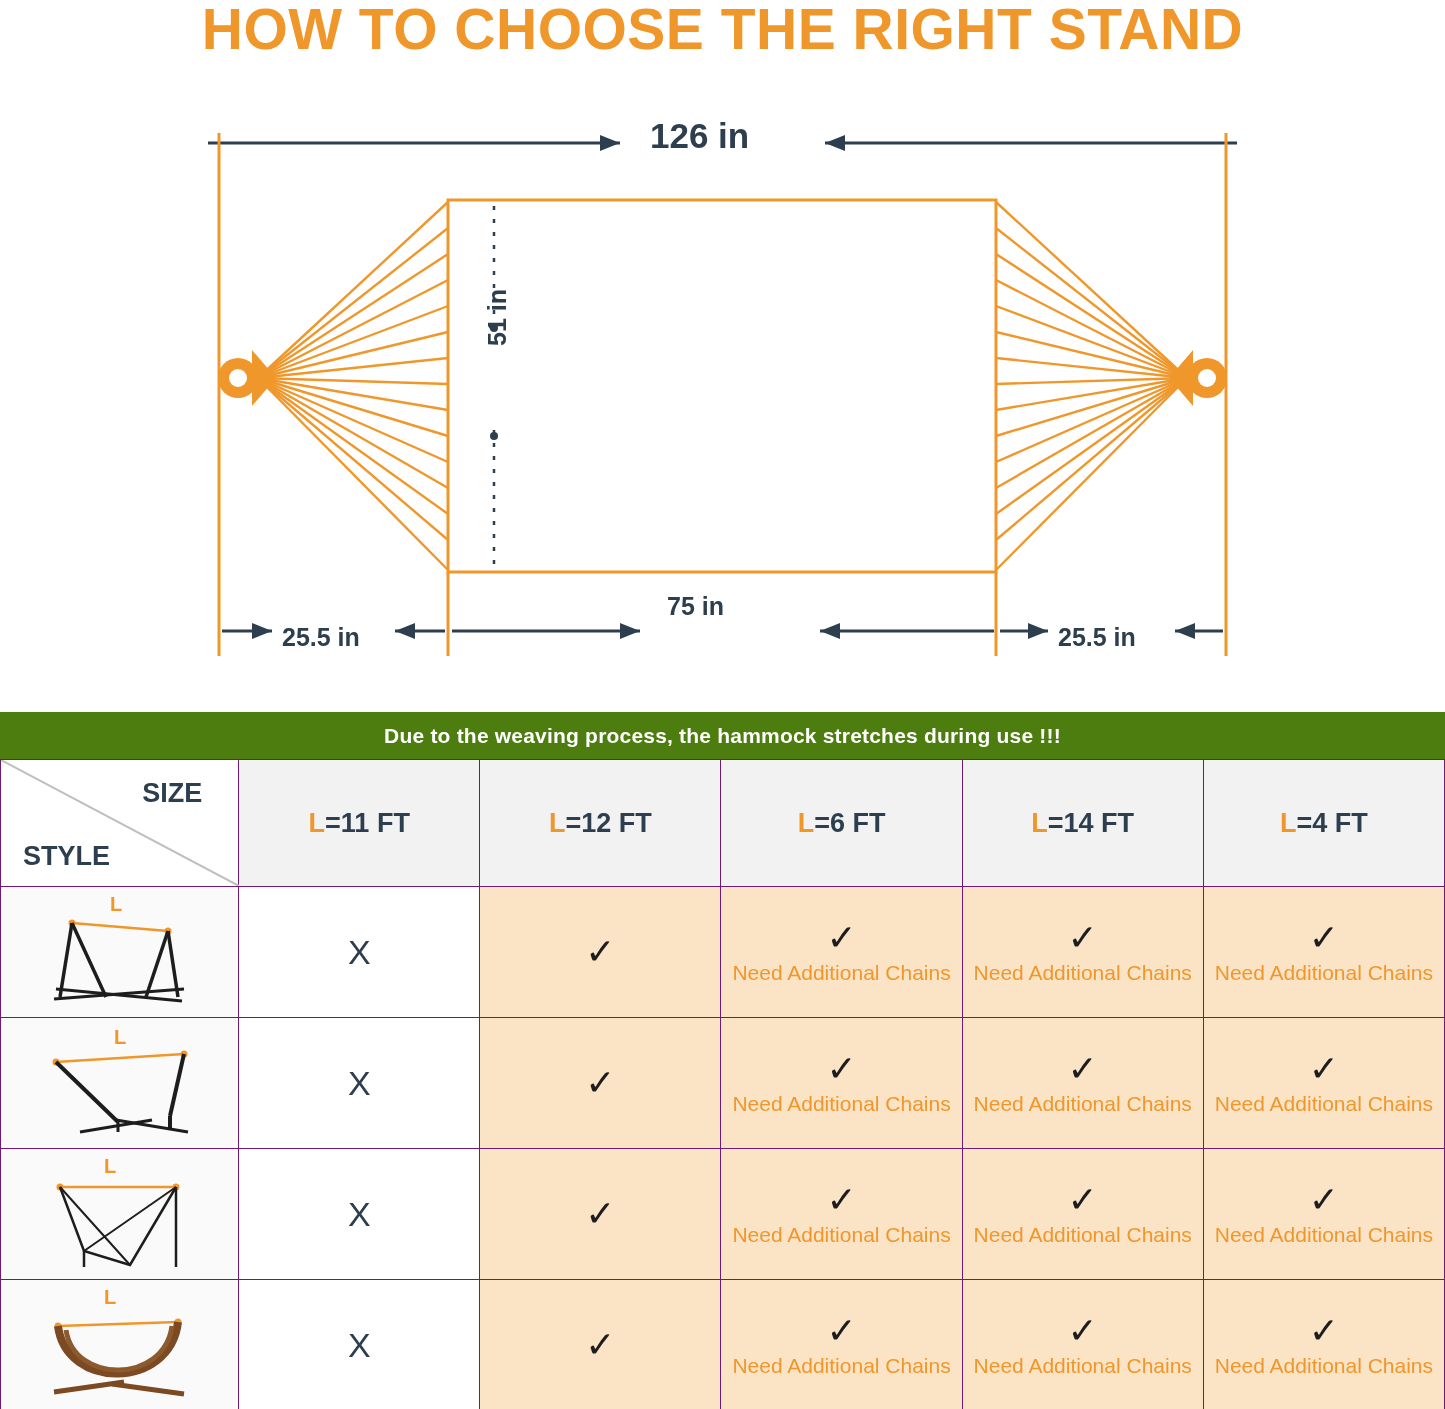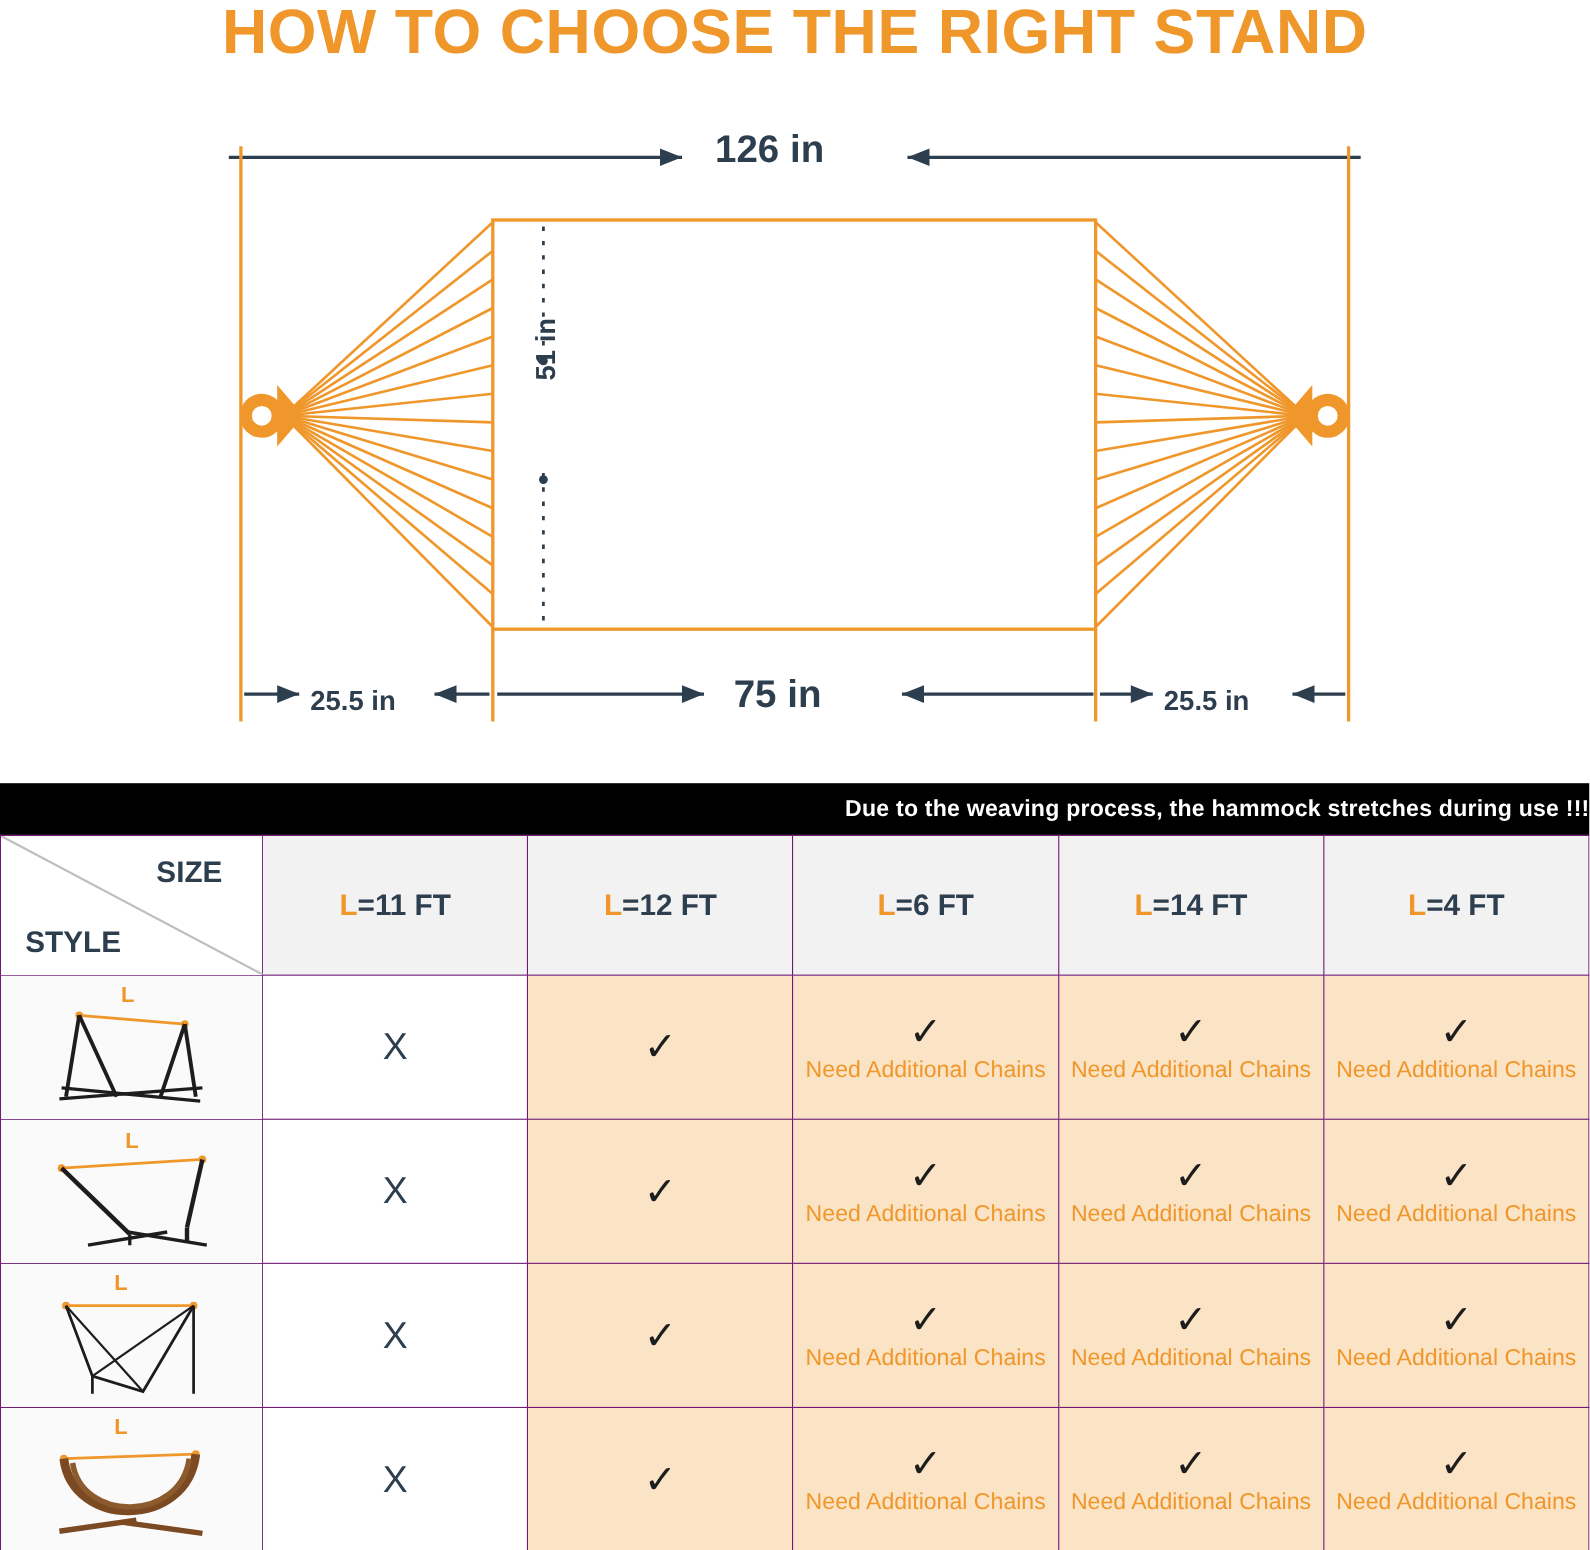--- a/index.html
+++ b/index.html
@@ -50,22 +50,22 @@
     font-weight: bold;
     color: #2d3e4e;
   }
   .dim-126 {
     left: 650px;
     top: 38px;
     font-size: 35px;
   }
   .dim-75 {
     left: 667px;
-    top: 534px;
-    font-size: 35px;
+    top: 514px;
+    font-size: 25px;
   }
   .dim-255-left {
     left: 282px;
     top: 545px;
     font-size: 25px;
   }
   .dim-255-right {
     left: 1058px;
     top: 545px;
     font-size: 25px;
@@ -80,25 +80,25 @@
   }
 
   
   .table-wrap {
     position: absolute;
     top: 712px;
     left: 0;
     width: 1445px;
   }
   .notice {
-    background: #000000;
+    background: #4d7c0f;
     color: #ffffff;
     font-size: 21px;
     font-weight: bold;
-    text-align: right;
+    text-align: center;
     height: 47px;
     line-height: 47px;
     letter-spacing: 0.2px;
   }
   table.grid {
     border-collapse: collapse;
     width: 1445px;
     table-layout: fixed;
   }
   table.grid td, table.grid th {

